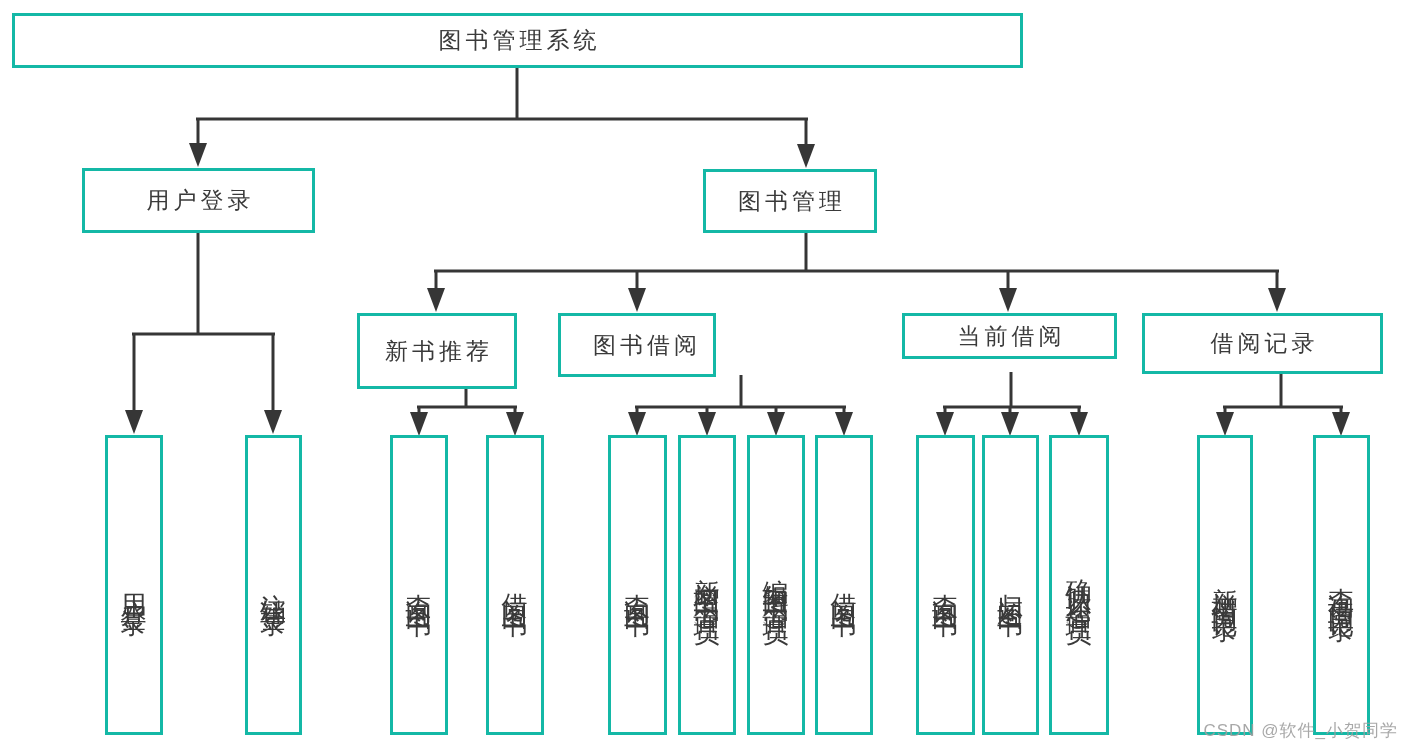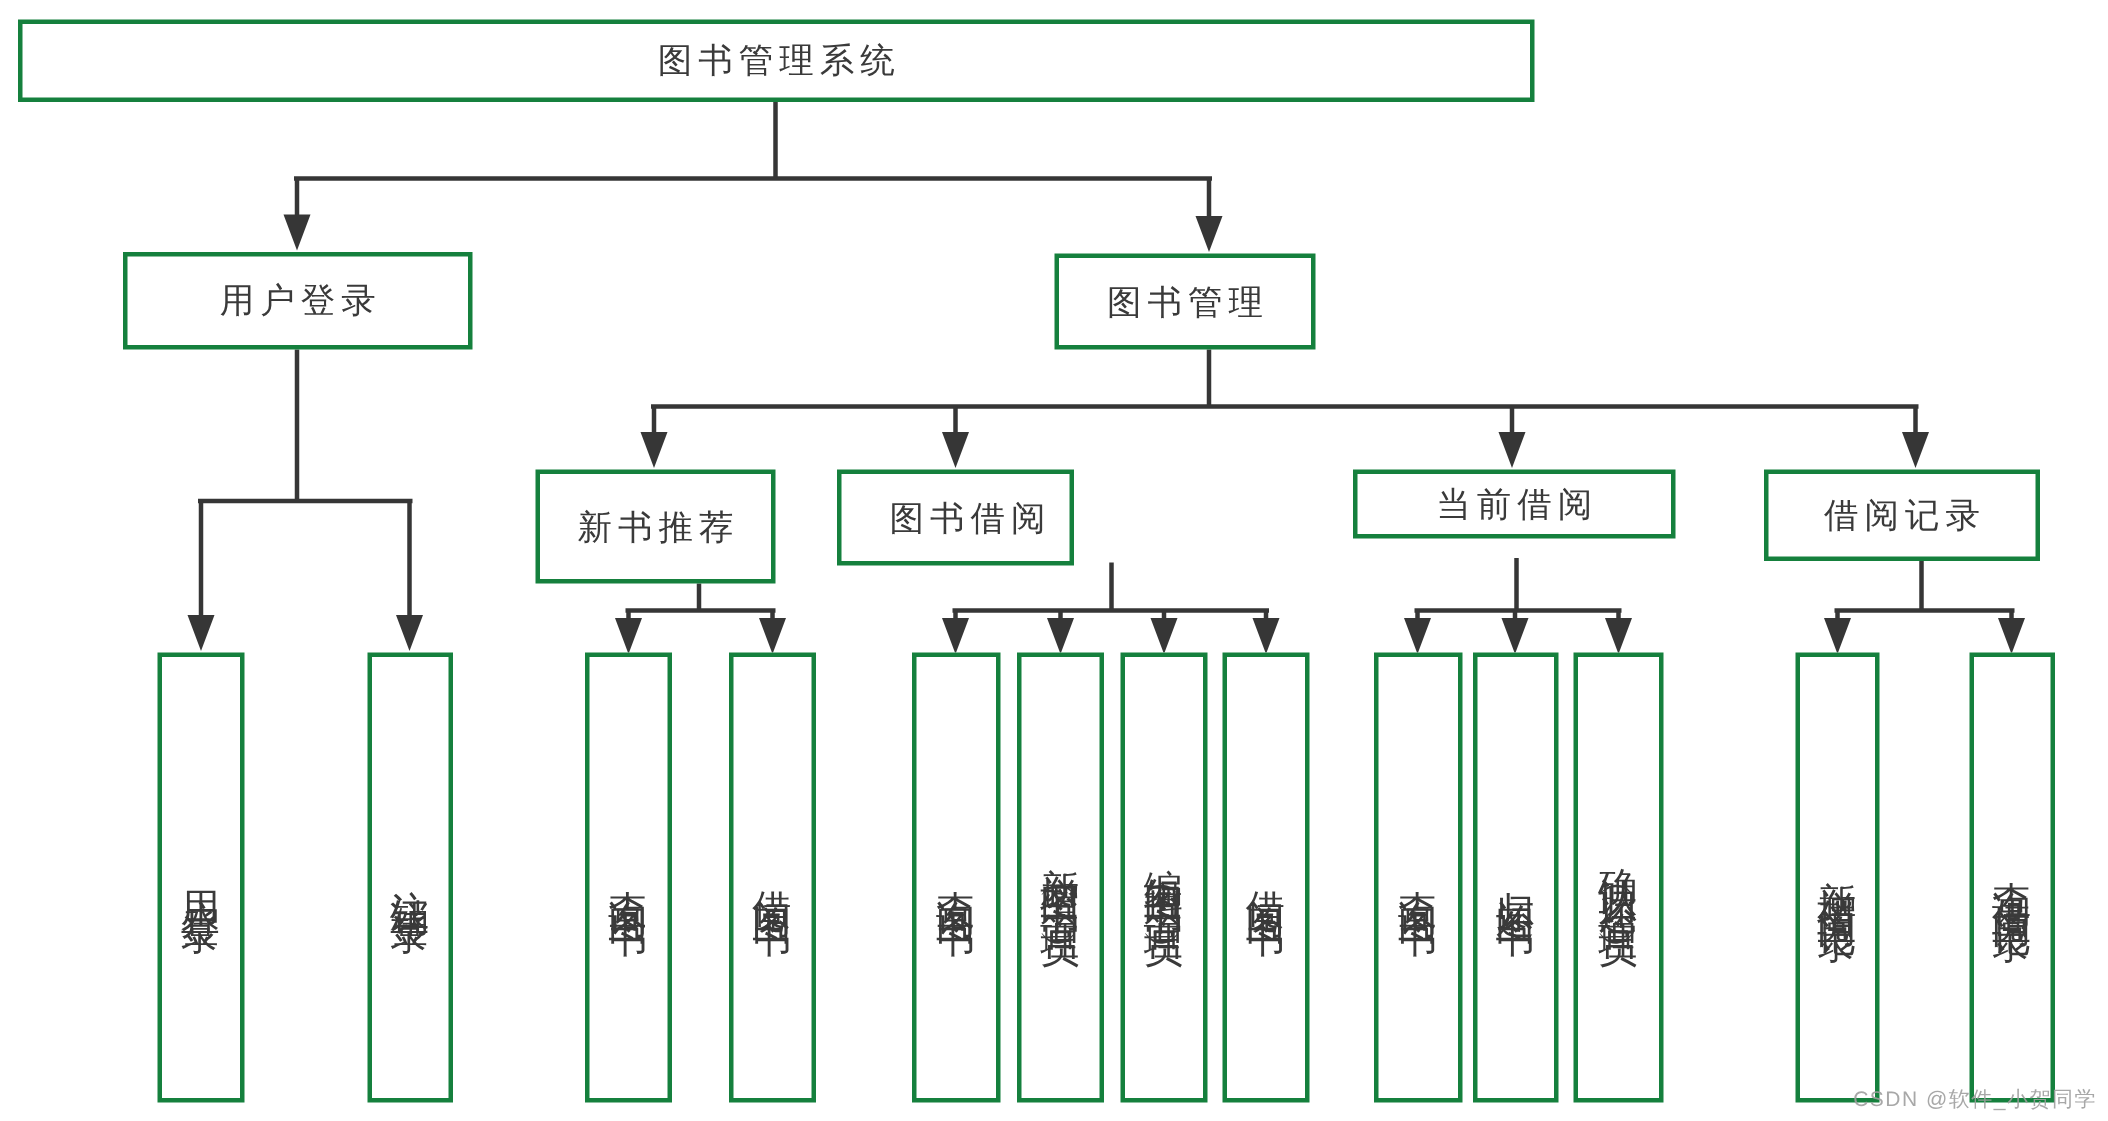--- a/index.html
+++ b/index.html
@@ -17,21 +17,21 @@
   }
   .connectors {
     position: absolute;
     left: 0;
     top: 0;
     z-index: 1;
   }
   .box {
     position: absolute;
     box-sizing: border-box;
-    border: 3px solid #15803d;
+    border: 3px solid #14b8a6;
     background: #ffffff;
     display: flex;
     align-items: center;
     justify-content: center;
     color: #3a3a3a;
     z-index: 2;
   }
   .hbox {
     font-size: 23px;
     letter-spacing: 4px;
@@ -43,21 +43,21 @@
     font-size: 26px;
     letter-spacing: 6px;
     line-height: 1;
     top: 435px;
     height: 300px;
   }
   .watermark {
     position: absolute;
     right: 7px;
     bottom: 5px;
-    font-size: 14px;
+    font-size: 17px;
     color: rgba(158, 158, 158, 0.9);
     letter-spacing: 1px;
     z-index: 3;
     white-space: nowrap;
   }
 </style>
 </head>
 <body>
 
 <div class="canvas">
@@ -129,21 +129,21 @@
   </svg>
 
   <div class="box hbox" style="left:12px; top:13px; width:1011px; height:55px;">图书管理系统</div>
 
   <div class="box hbox" style="left:82px; top:168px; width:233px; height:65px;">用户登录</div>
   <div class="box hbox" style="left:703px; top:169px; width:174px; height:64px;">图书管理</div>
 
   <div class="box hbox" style="left:357px; top:313px; width:160px; height:76px;">新书推荐</div>
   <div class="box hbox" style="left:558px; top:313px; width:158px; height:64px;padding-left:16px;">图书借阅</div>
   <div class="box hbox" style="left:902px; top:313px; width:215px; height:46px;">当前借阅</div>
-  <div class="box hbox" style="left:1176px; top:313px; width:184px; height:61px;">借阅记录</div>
+  <div class="box hbox" style="left:1142px; top:313px; width:241px; height:61px;">借阅记录</div>
 
   <div class="box vbox" style="left:105px; width:58px;">用户登录</div>
   <div class="box vbox" style="left:245px; width:57px;">注销登录</div>
 
   <div class="box vbox" style="left:390px; width:58px;">查询图书</div>
   <div class="box vbox" style="left:486px; width:58px;">借阅图书</div>
 
   <div class="box vbox" style="left:608px; width:59px;">查询图书</div>
   <div class="box vbox" style="left:678px; width:58px;">新增图书（管理员）</div>
   <div class="box vbox" style="left:747px; width:58px;">编辑图书（管理员）</div>

